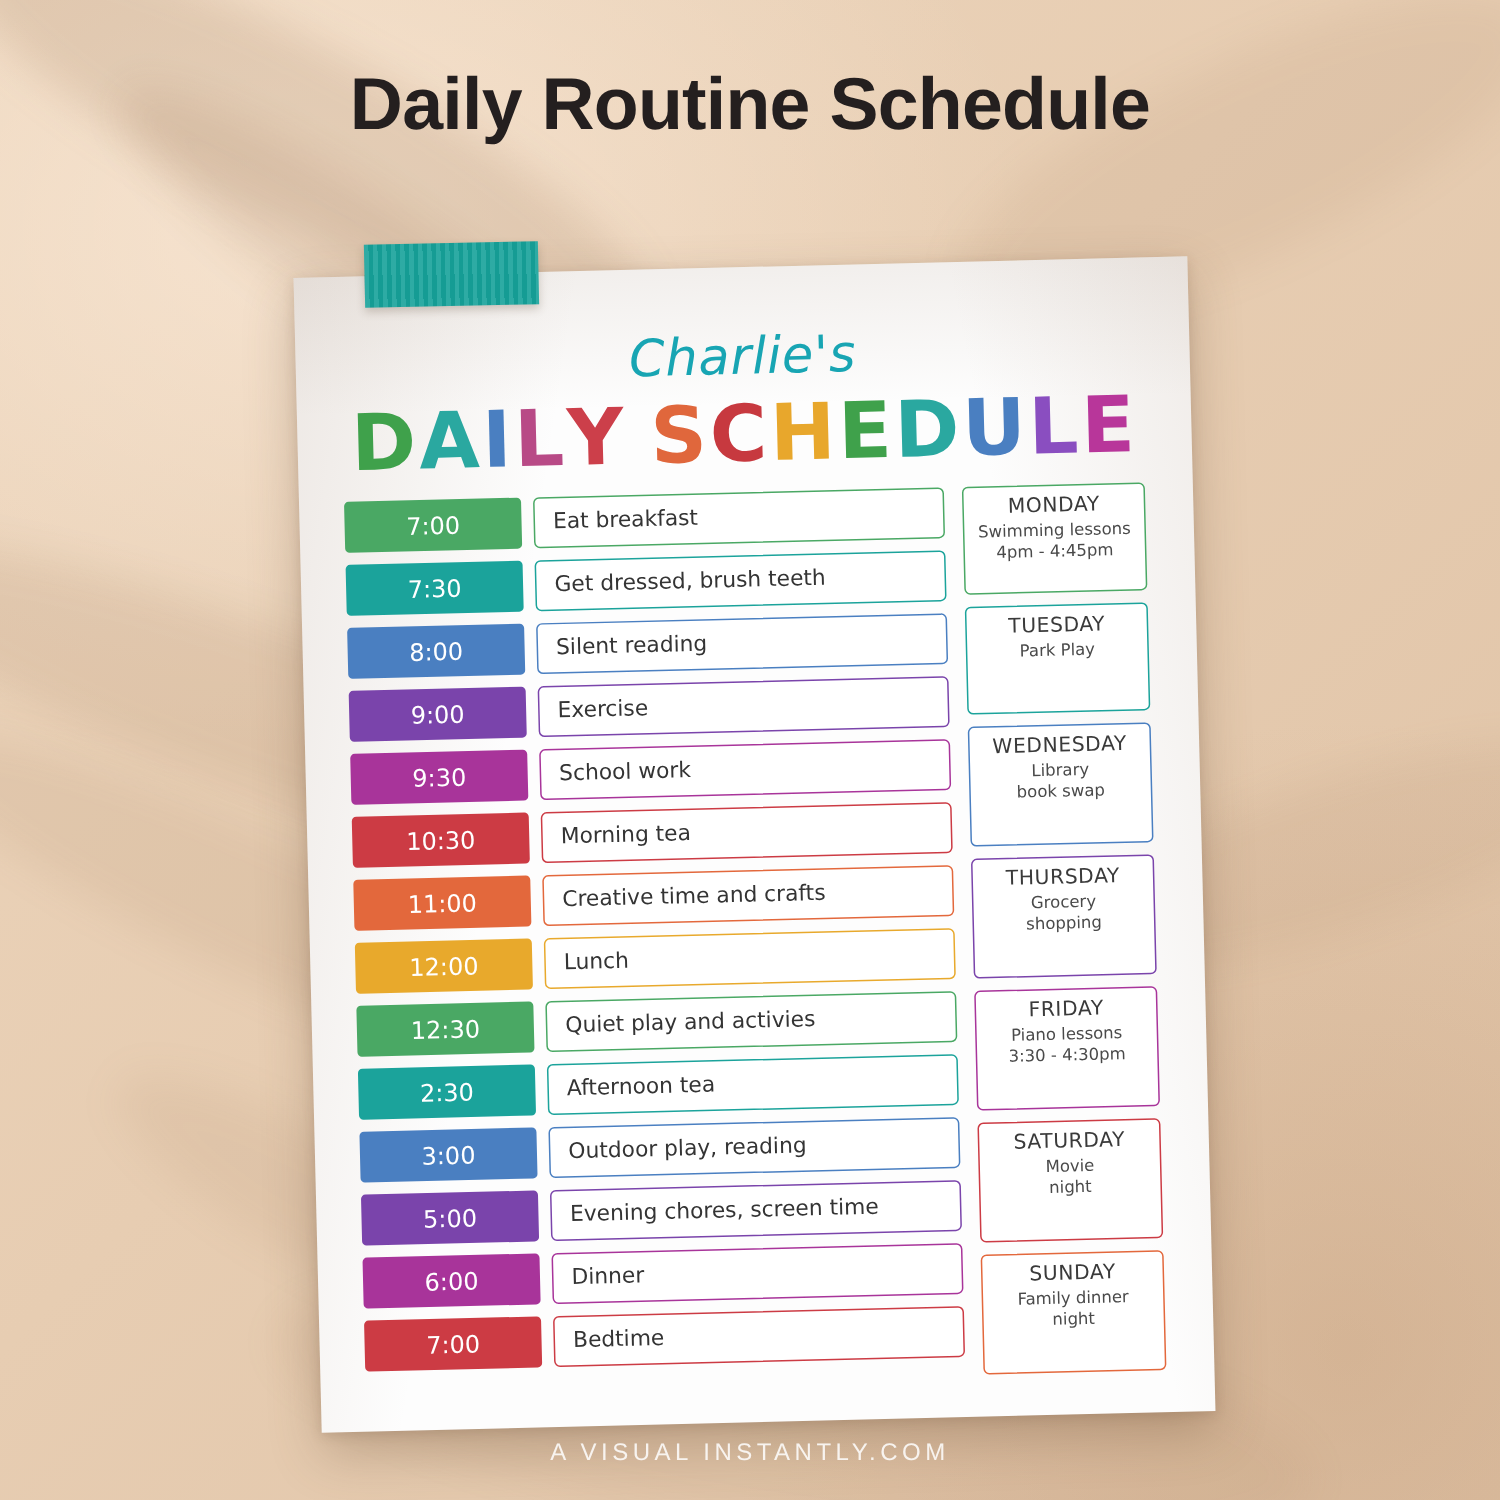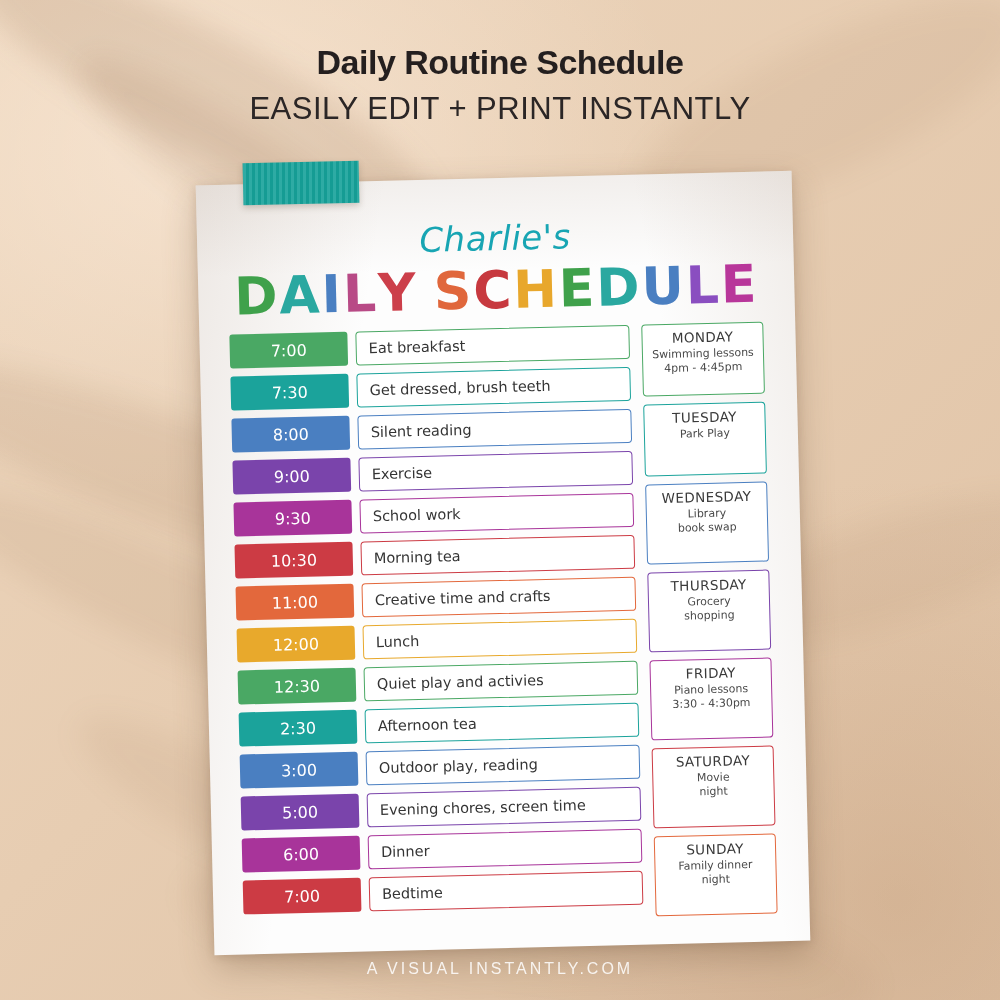--- a/index.html
+++ b/index.html
@@ -44,21 +44,21 @@
 
   .hdr {
     position: absolute;
     top: 44px;
     left: 0;
     width: 1000px;
     text-align: center;
     z-index: 5;
   }
   .hdr-title {
-    font-size: 34px;
+    font-size: 49px;
     font-weight: bold;
     color: #241f1f;
     letter-spacing: -0.5px;
     line-height: 1.1;
   }
   .hdr-sub {
     margin-top: 10px;
     font-size: 31px;
     color: #2b2626;
     letter-spacing: 0.5px;
@@ -220,21 +220,20 @@
   <div class="bg-shadow s2"></div>
   <div class="bg-shadow s3"></div>
   <div class="bg-shadow s4"></div>
   <div class="bg-shadow s5"></div>
   <div class="bg-shadow s6"></div>
   <div class="bg-shadow s7"></div>
   <div class="bg-shadow s8"></div>
 
   <div class="hdr">
     <div class="hdr-title">Daily Routine Schedule</div>
-    <div class="hdr-sub">EASILY EDIT + PRINT INSTANTLY</div>
   </div>
 
   <div class="tape"></div>
 
   <div id="sheet-wrap">
     <div id="sheet"></div>
     <div class="sheet-inner">
 
       <div class="kid-name">Charlie's</div>
 

